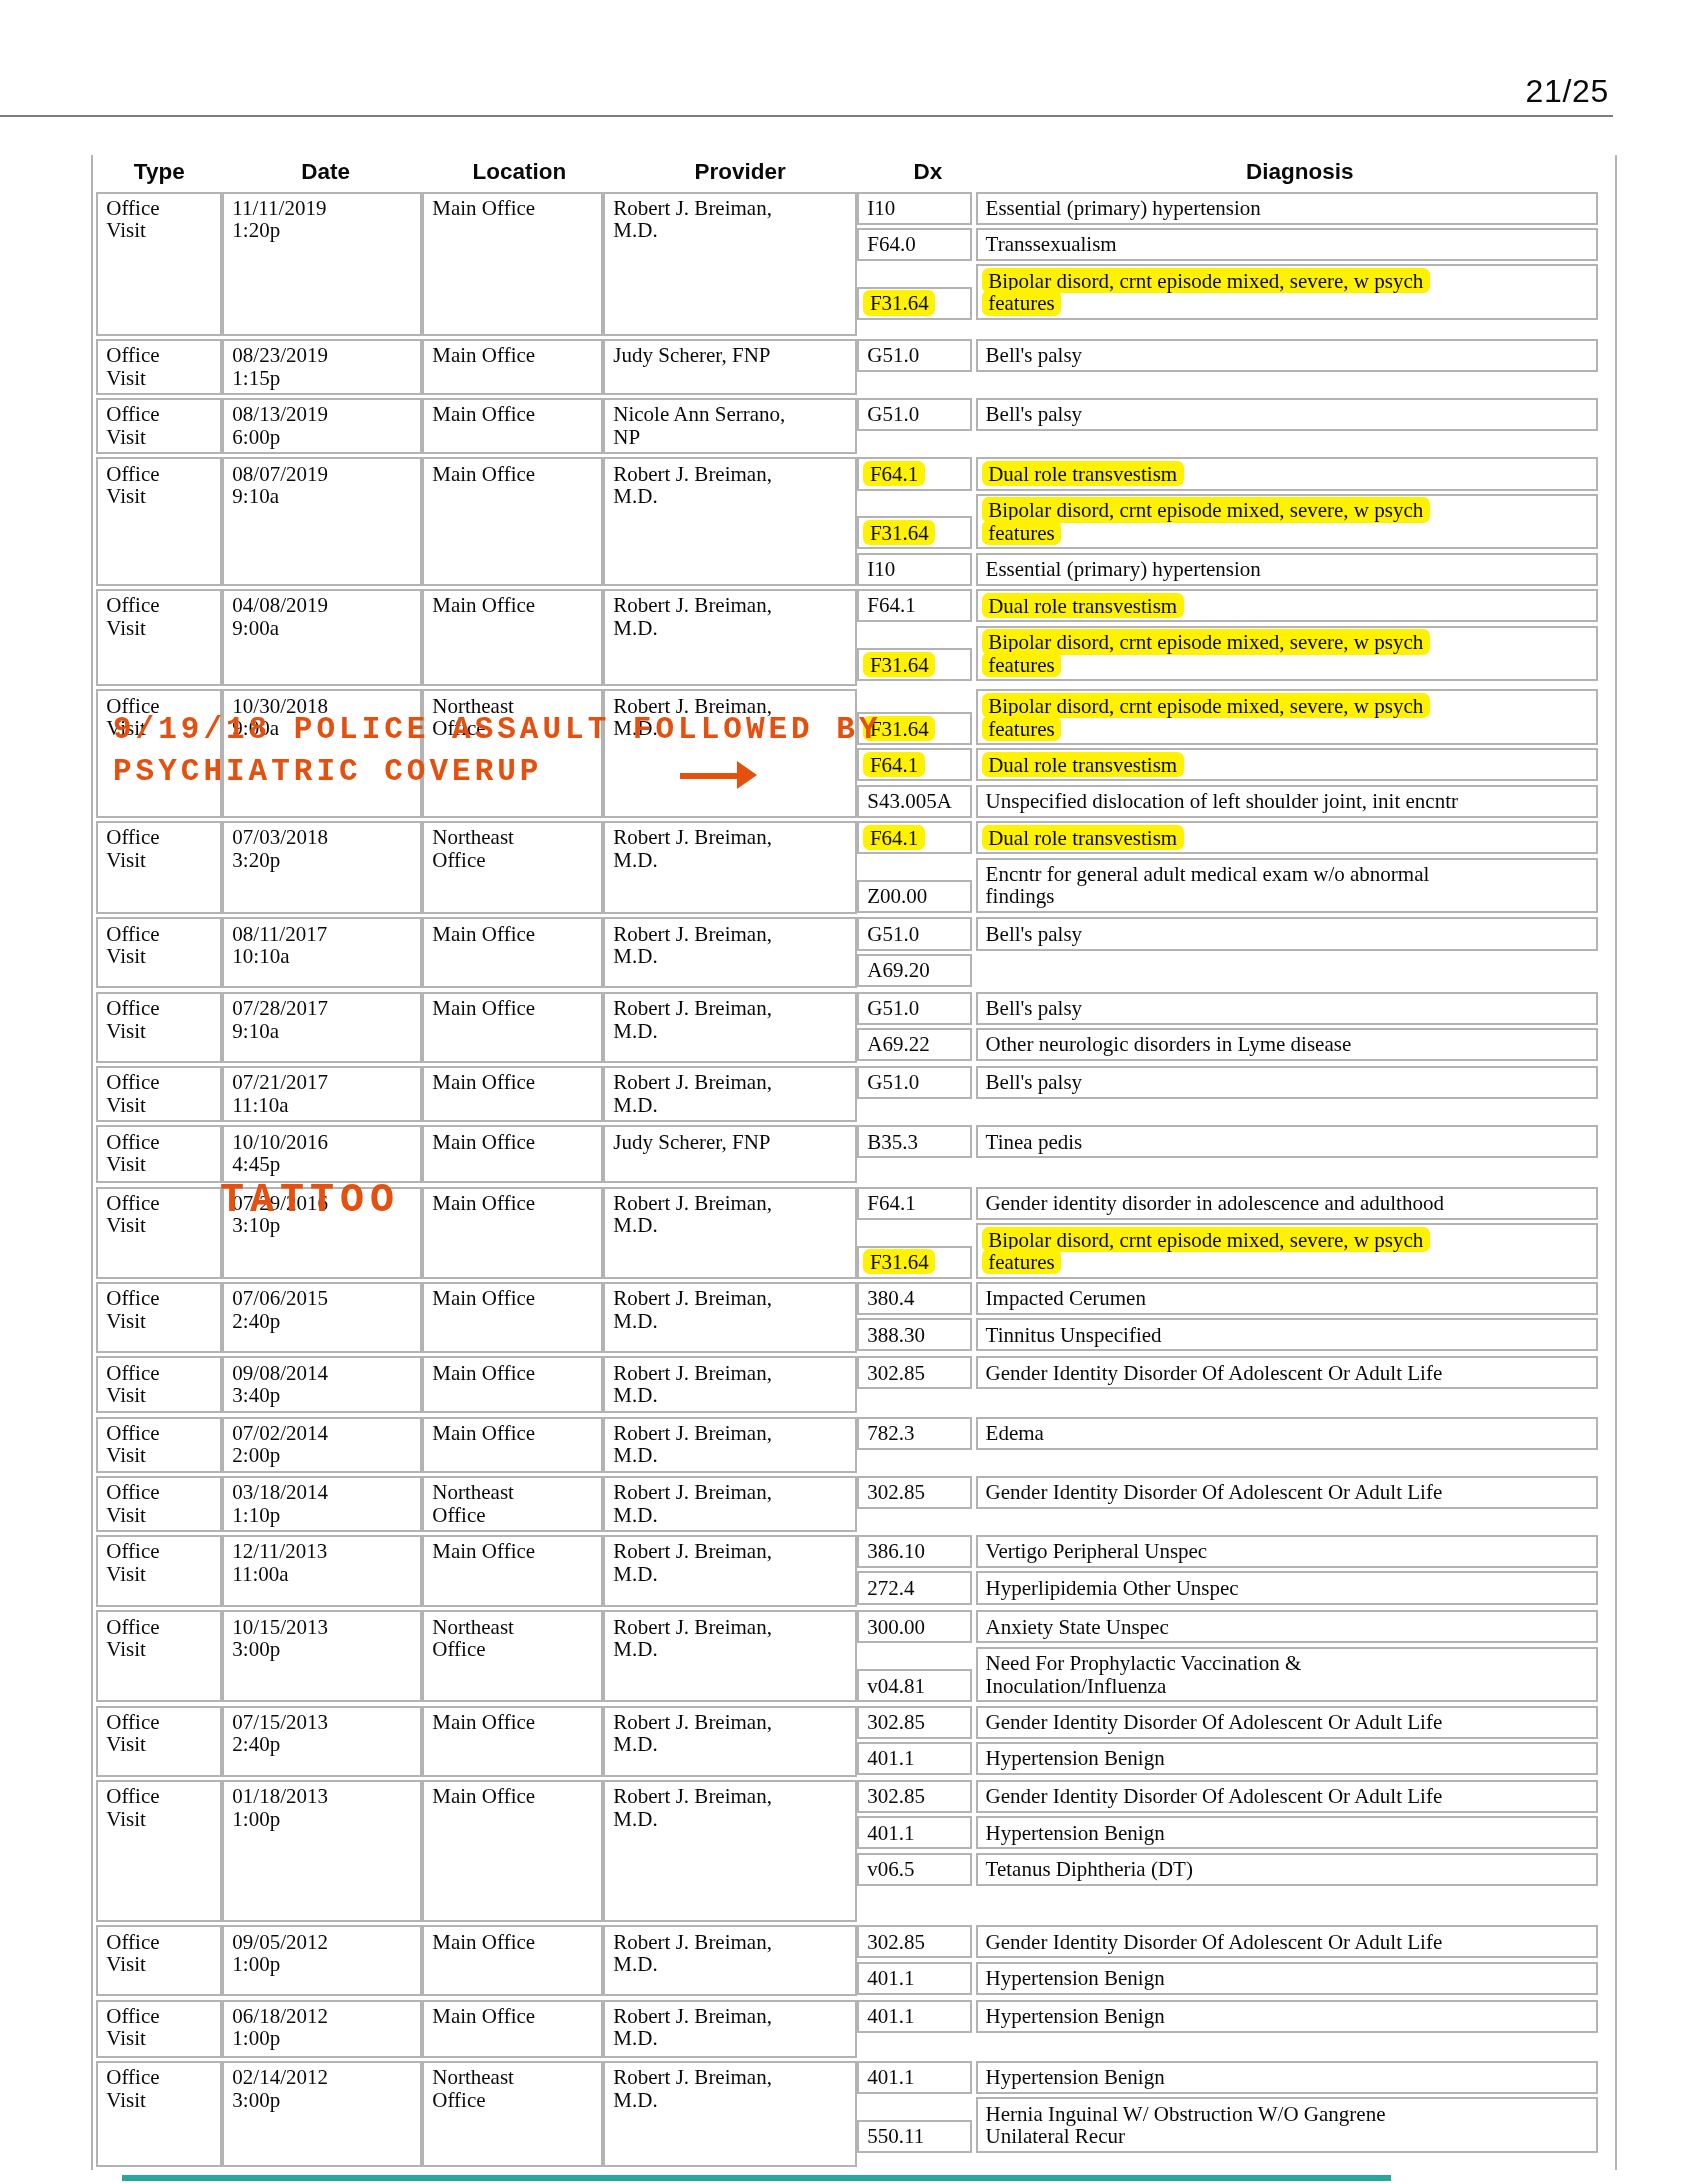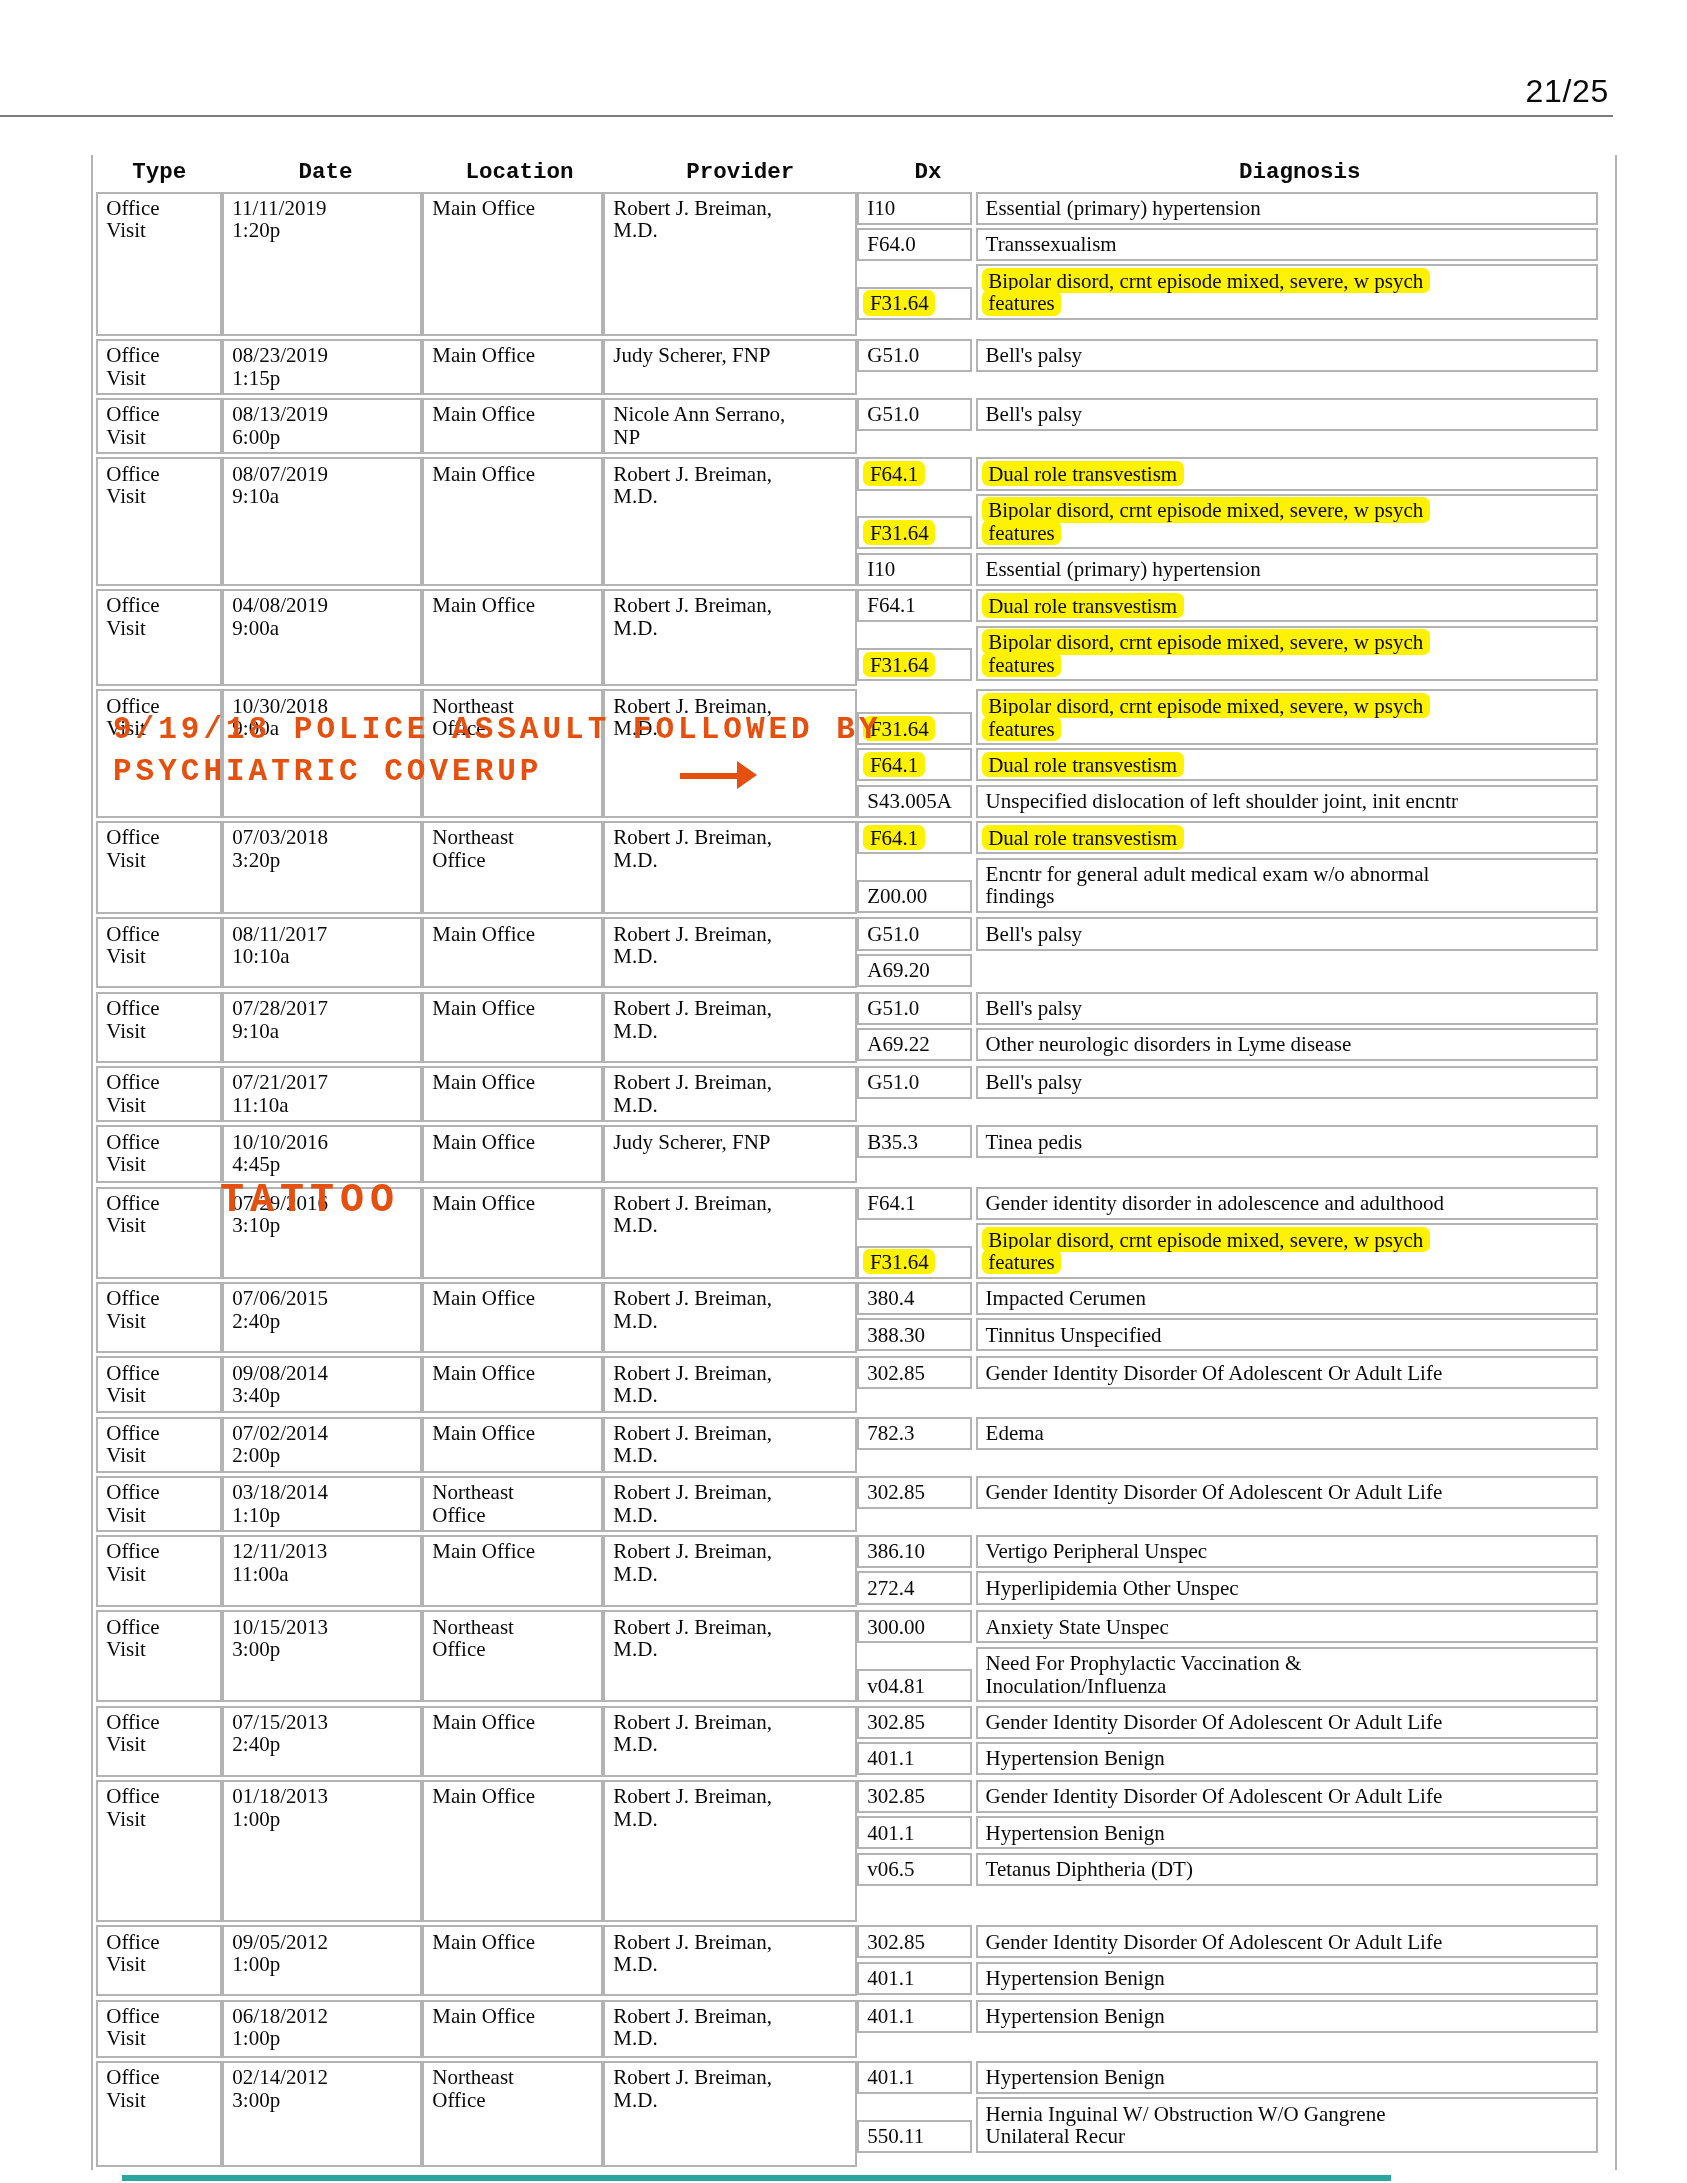--- a/index.html
+++ b/index.html
@@ -16,21 +16,21 @@
     position:absolute;top:73px;left:0;width:1609px;text-align:right;
     font-size:32px;letter-spacing:0.7px;
   }
   .toprule{position:absolute;top:115px;left:0;width:1613px;height:2px;background:#7d7d7d;}
   .tbl{
     position:absolute;left:91px;top:155px;width:1515px;min-height:1952px;
     border-left:2px solid var(--border);border-right:2px solid var(--border);
     padding:0 3.3px;
   }
   .hdr{display:flex;column-gap:3.3px;padding:4px 0 6.6px 0;}
-  .hc{font-weight:bold;font-size:22.5px;text-align:center;font-family:Liberation Mono, monospace;}
+  .hc{font-weight:bold;font-size:22.5px;text-align:center;}
   .w0{width:126px;flex:none;}
   .w1{width:200px;flex:none;}
   .w2{width:181px;flex:none;}
   .w3{width:254px;flex:none;}
   .w4{width:115px;flex:none;}
   .w5{width:622px;flex:none;}
   .visit{display:flex;column-gap:0;margin-bottom:3.3px;align-items:stretch;font-family:Liberation Serif, serif;}
   .cell{
     border:2px solid var(--border);background:#fff;box-sizing:border-box;
     padding:3.3px 8px;font-size:21px;line-height:22.5px;white-space:pre;

